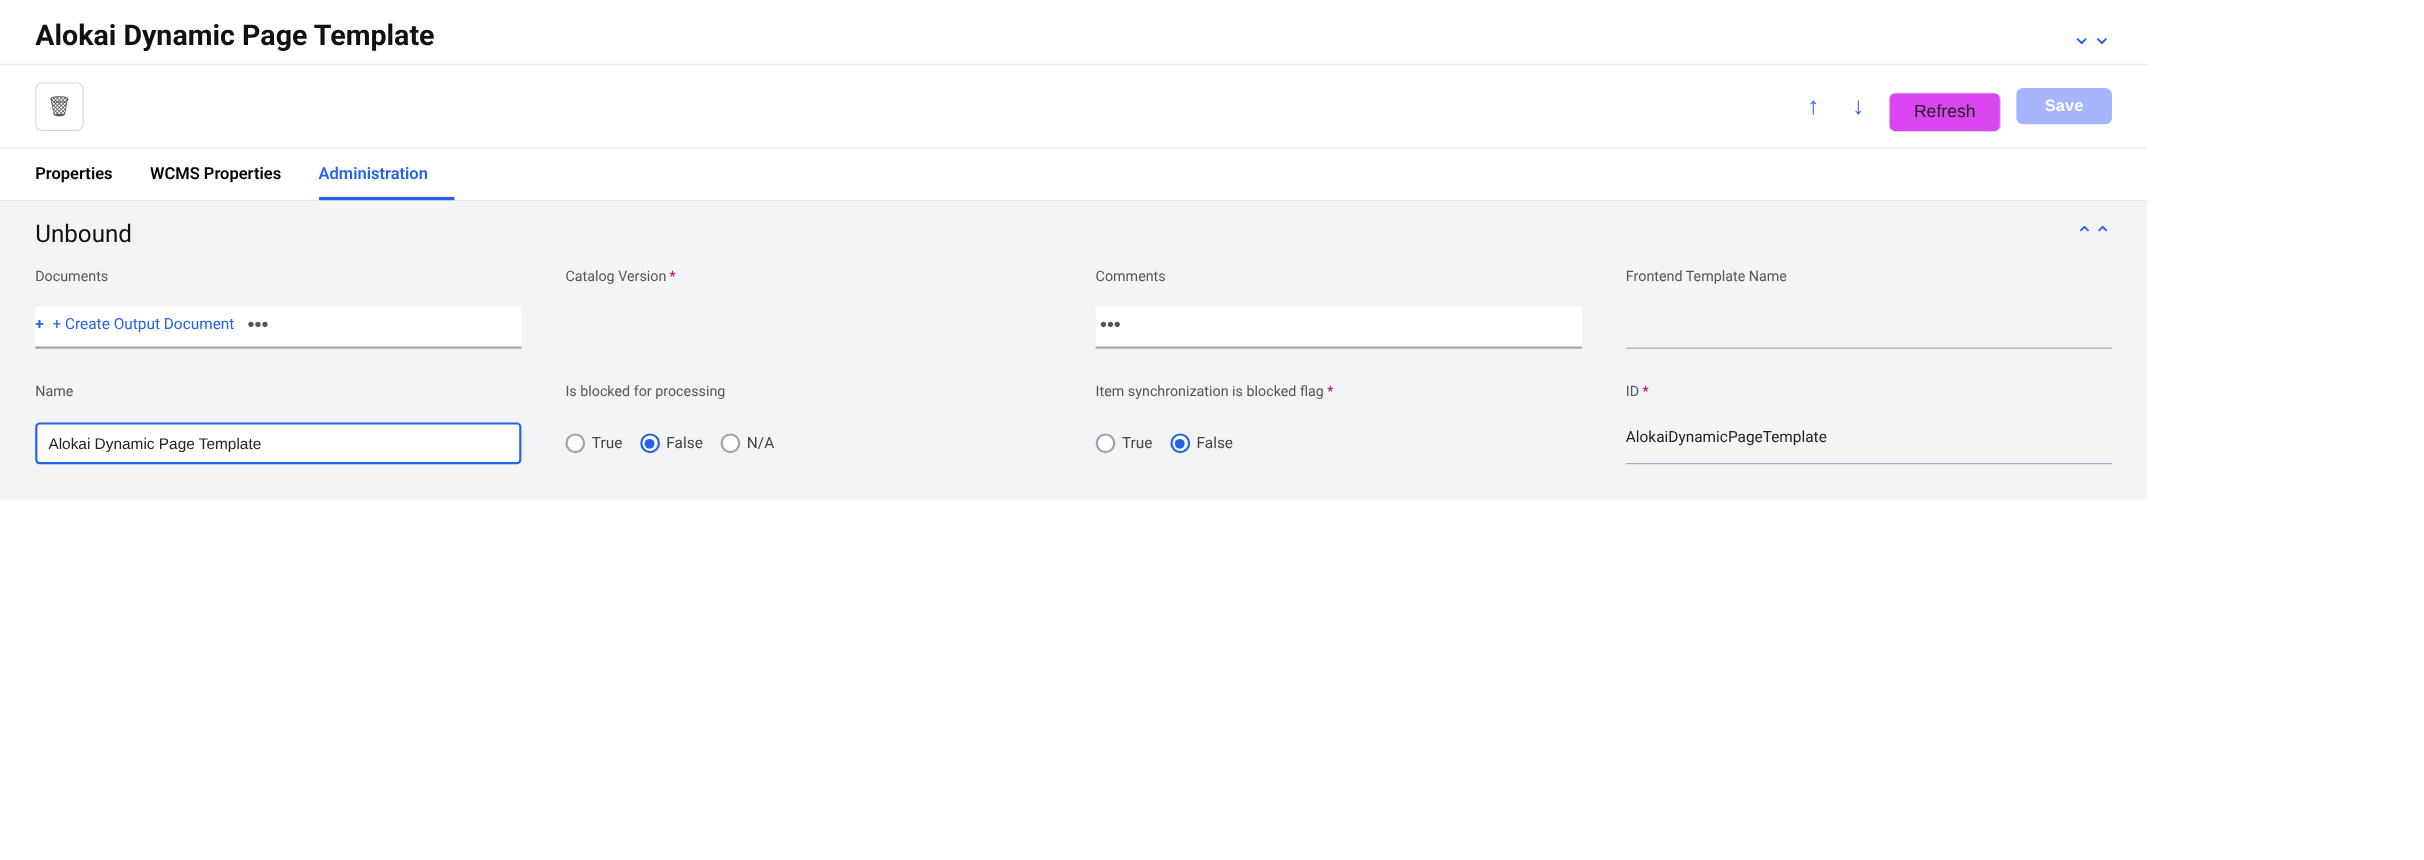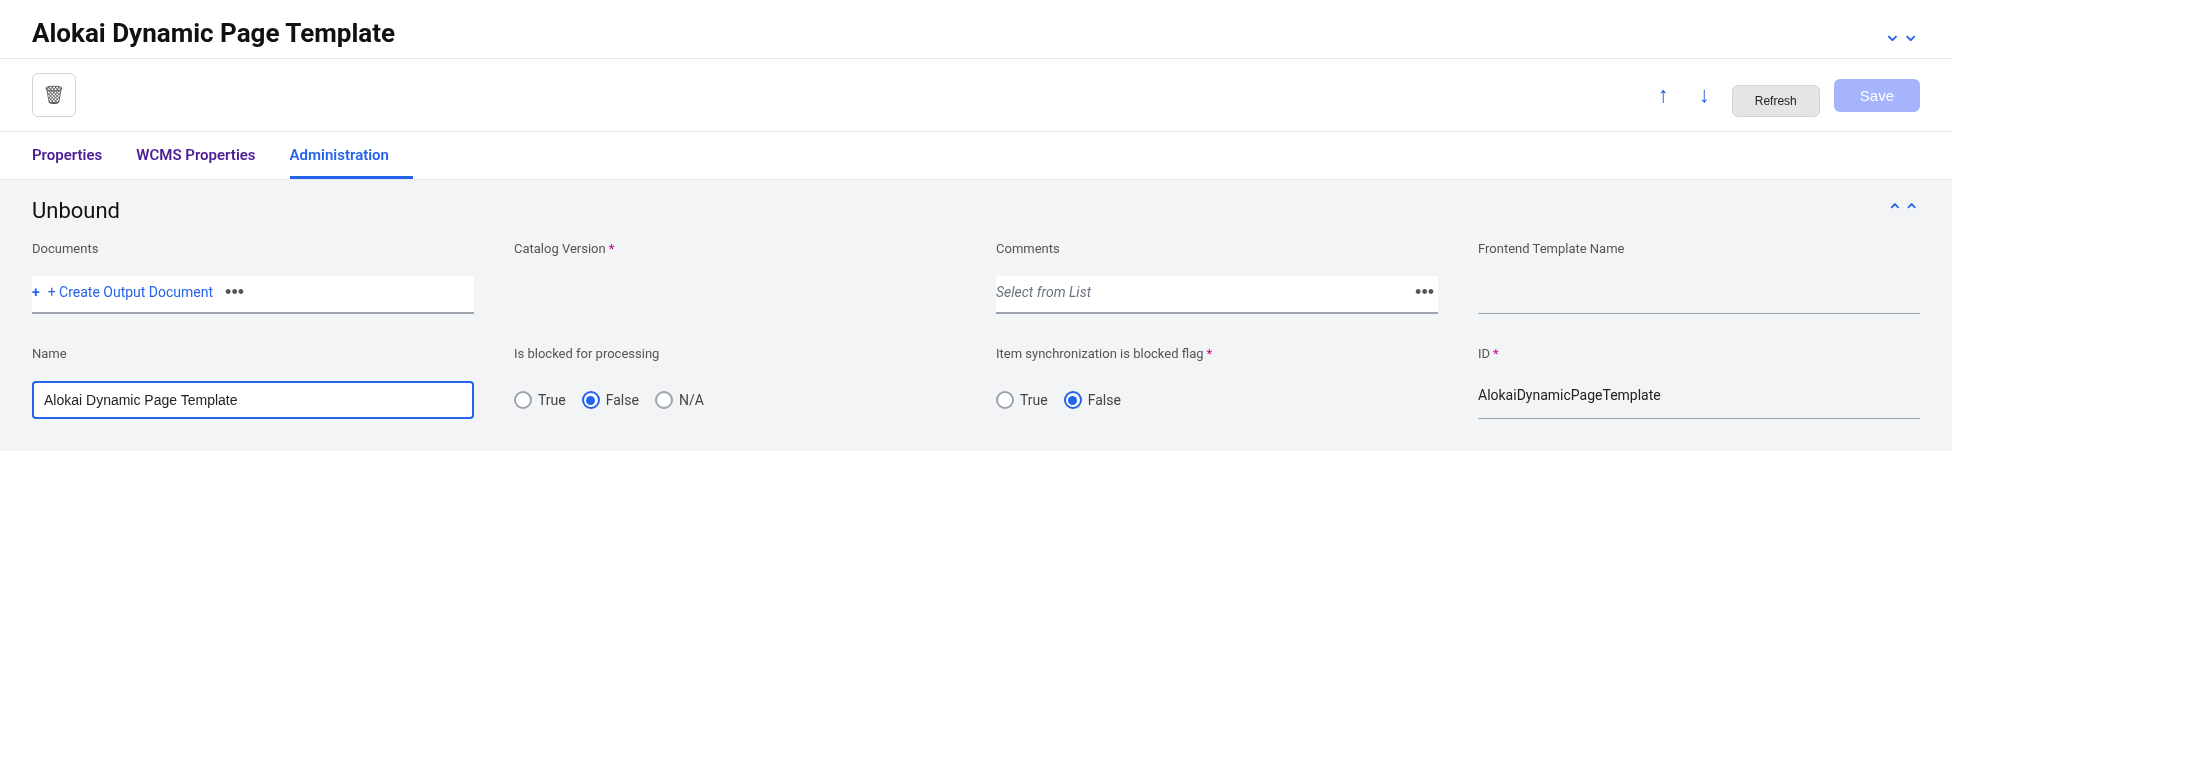--- a/index.html
+++ b/index.html
@@ -70,53 +70,53 @@
     .arrow-btn {
       background: none;
       border: none;
       cursor: pointer;
       color: #2563eb;
       font-size: 22px;
       padding: 4px 8px;
     }
     .refresh-btn {
       border: 1px solid #d1d5db;
-      background: #e5e5e5;
+      background: #d946ef;
       border-radius: 6px;
       padding: 8px 22px;
-      font-size: 12px;
+      font-size: 16px;
       cursor: pointer;
       color: #222;
       font-weight: 500;
       margin-top: 11px;
     }
     .save-btn {
       border: none;
       background: #a5b4fc;
       border-radius: 6px;
       padding: 8px 26px;
       font-size: 15px;
       cursor: pointer;
       color: #fff;
-      font-weight: 400;
+      font-weight: 700;
     }
 
     
     .tabs {
       display: flex;
       align-items: center;
       gap: 0;
       padding: 0 32px;
       border-bottom: 1px solid #e5e7eb;
     }
     .tab {
       padding: 14px 24px 12px 0;
       font-size: 15px;
       font-weight: 600;
-      color: #4c1d95;
+      color: #000000;
       cursor: pointer;
       border-bottom: 3px solid transparent;
       margin-right: 10px;
     }
     .tab.active {
       color: #2563eb;
       border-bottom: 3px solid #2563eb;
     }
 
     
@@ -335,21 +335,20 @@
           <span>Catalog Version</span>
           <span class="required-star">*</span>
         </span>
       </div>
 
       <div class="field-group">
         <span class="field-label">
           <span>Comments</span>
         </span>
         <div class="field-row">
-          <span class="field-text placeholder" style="color:#6b7280;font-style:italic;">Select from List</span>
           <button class="dots-btn">•••</button>
         </div>
       </div>
 
       <div class="field-group">
         <span class="field-label">
           <span>Frontend Template Name</span>
         </span>
         <div class="field-row flat">
           <input class="text-input" type="text" value="" style="width: 100%;">

